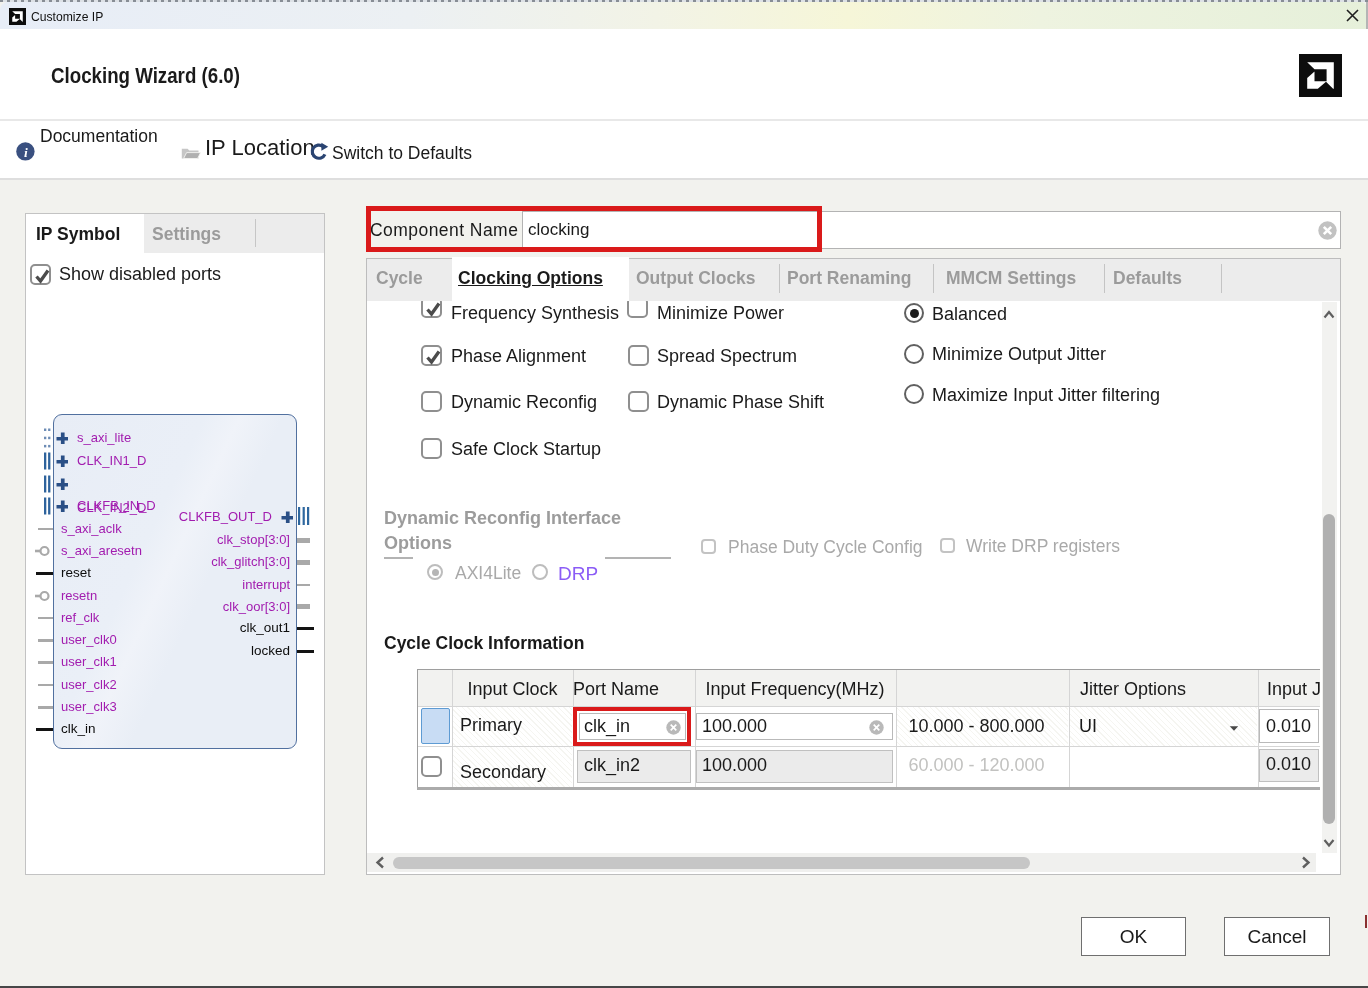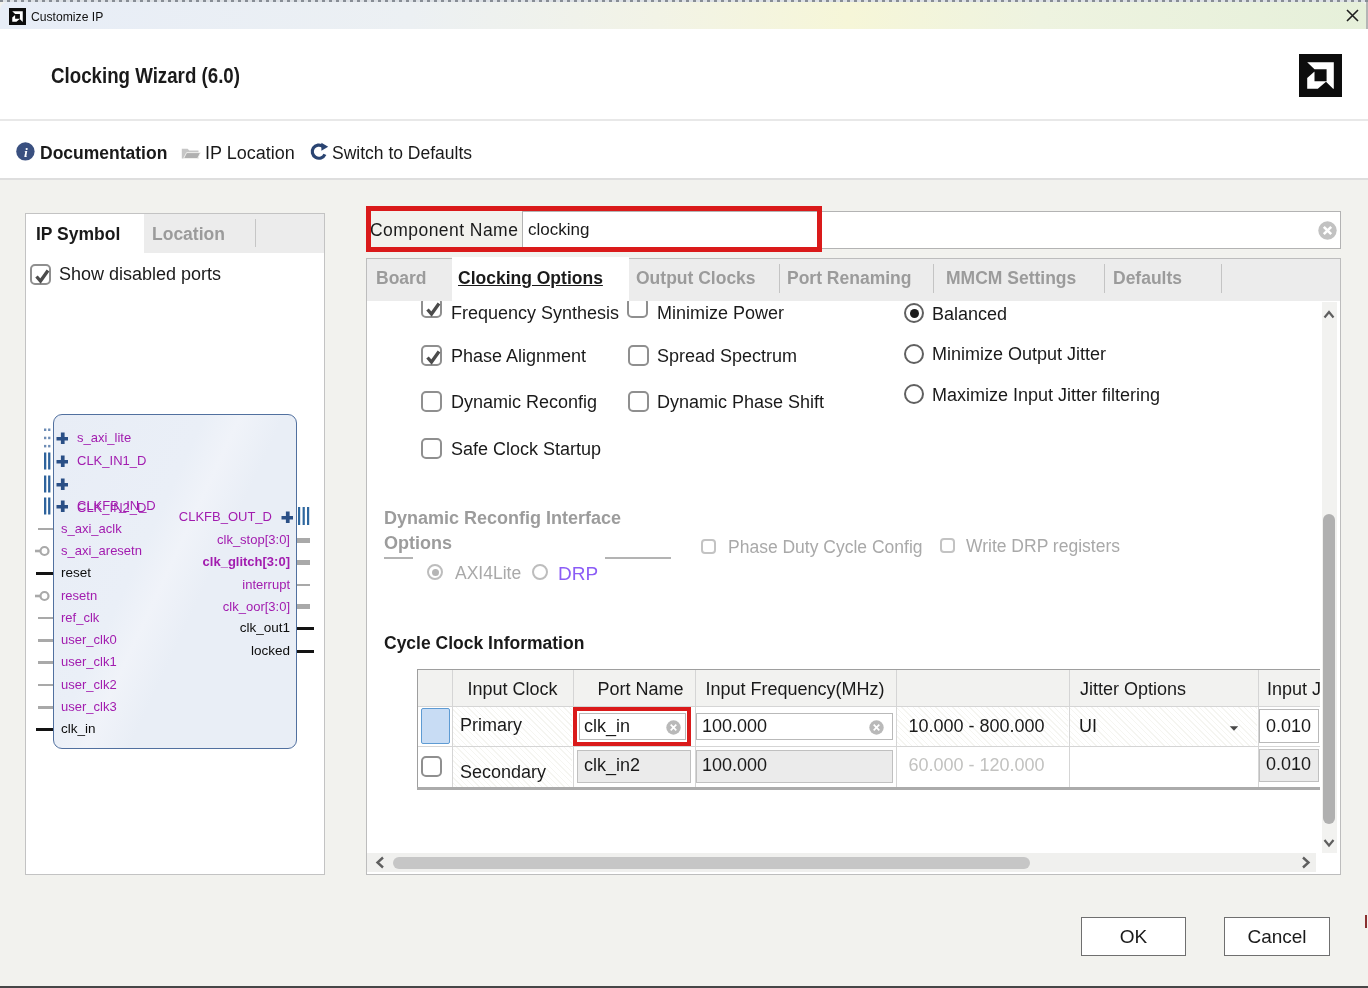--- a/index.html
+++ b/index.html
@@ -36,38 +36,38 @@
     <rect width="43" height="43" fill="#0d0d0d"></rect>
     <path fill-rule="evenodd" fill="#fff" d="M8.2 8.2 H34.8 V34.8 H8.2 Z M8.2 8.2 L15.5 15.2 L15.5 17.6 L8.2 23.9 Z M15.5 15.2 H27.6 V27.2 H15.5 Z M27 27.8 L34.1 34.8 L18.8 34.8 Z"></path>
   </svg>
 <div class="abs" style="left:0;top:119px;width:1368px;height:2px;background:#e8e8e8;"></div>
 
 <div class="abs" style="left:0;top:121px;width:1368px;height:57px;background:#fff;"></div>
 <svg class="abs" style="left:15.5px;top:141.5px" width="19" height="19">
     <circle cx="9.4" cy="9.4" r="9.2" fill="#3a5080"></circle>
     <text x="9.8" y="14.6" font-size="13.5" font-family="Liberation Serif" font-style="italic" font-weight="bold" fill="#fff" text-anchor="middle">i</text>
   </svg>
-<div class="txt" style="left:40px;top:143px;font-size:17.5px;font-weight:bold;">Documentation</div>
+<div class="txt" style="left:40px;top:126px;font-size:17.5px;">Documentation</div>
 <svg class="abs" style="left:181px;top:145px" width="20" height="15">
  <path d="M0.8 3.8 L0.8 13.5 L17.5 13.5 L17.5 5.5 L8.3 5.5 L6.6 3.8 Z" fill="#c6c6c6"></path>
  <path d="M2.6 13.5 L5.6 7.6 L19.6 7.6 L16.6 13.5 Z" fill="#b0b0b0" stroke="#fafaf8" stroke-width="0.8"></path>
 </svg>
-<div class="txt" style="left:205px;top:143px;font-size:18px;">IP Location</div>
+<div class="txt" style="left:205px;top:135px;font-size:22px;">IP Location</div>
 <svg class="abs" style="left:310px;top:142px" width="20" height="19">
  <path d="M14.9 12.3 A 6.6 6.6 0 1 1 13.0 4.5" fill="none" stroke="#2a4472" stroke-width="3.2"></path>
  <path d="M11.4 0.8 L18.2 4.7 L11.4 8.8 Z" fill="#2a4472"></path>
 </svg>
 <div class="txt" style="left:332px;top:143px;font-size:17.5px;">Switch to Defaults</div>
 <div class="abs" style="left:0;top:178px;width:1368px;height:2px;background:#dedede;"></div>
 
 <div class="abs" style="left:25px;top:213px;width:300px;height:662px;background:#fff;border:1px solid #c3c3c3;box-sizing:border-box;"></div>
 <div class="abs" style="left:26px;top:214px;width:298px;height:39px;background:#ececec;"></div>
 <div class="abs" style="left:26px;top:214px;width:118px;height:40px;background:#fff;"></div>
 <div class="txt b" style="left:36px;top:224px;font-size:17.5px;">IP Symbol</div>
-<div class="txt b gray" style="left:152px;top:224px;font-size:17.5px;">Location</div>
+<div class="txt b gray" style="left:152px;top:224px;font-size:17.5px;">Settings</div>
 <div class="abs" style="left:255px;top:219px;width:1px;height:28px;background:#c6c6c6;"></div>
 
 <div class="cb" style="left:30px;top:264px;">
     <svg width="21" height="21">
       <path d="M4.5 10.5 L8.5 15 L16 4.5" stroke="#4b4b4b" stroke-width="3.3" fill="none"></path>
     </svg>
   </div>
 <div class="txt" style="left:59px;top:264px;font-size:18px;">Show disabled ports</div>
 
 <div class="abs" style="left:53px;top:414px;width:244px;height:335px;border:1.2px solid #51709f;border-radius:9px;box-sizing:border-box;background:linear-gradient(295deg,#e9eef6 0%,#e9eef6 42%,#f0f3f9 53%,#eaeff7 62%,#e8edf6 100%);"></div>
@@ -149,21 +149,21 @@
   </svg>
 <div class="stub" style="left:38px;top:616.5px;width:15px;height:2.6px;"></div>
 <div class="stub" style="left:38px;top:639px;width:15px;height:2.6px;"></div>
 <div class="stub" style="left:38px;top:661px;width:15px;height:2.6px;"></div>
 <div class="stub" style="left:38px;top:683.5px;width:15px;height:2.6px;"></div>
 <div class="stub" style="left:38px;top:706px;width:15px;height:2.6px;"></div>
 <div class="stubb" style="left:36px;top:727.5px;width:17px;height:3px;"></div>
 
 <div class="pt prt" style="left:132px;top:509px;">CLKFB_OUT_D</div>
 <div class="pt prt" style="left:150px;top:532px;">clk_stop[3:0]</div>
-<div class="pt prt" style="left:150px;top:554px;font-weight:bold;">clk_glitch[3:0]</div>
+<div class="pt prt" style="left:150px;top:554px;">clk_glitch[3:0]</div>
 <div class="pt prt" style="left:150px;top:576.5px;">interrupt</div>
 <div class="pt prt" style="left:150px;top:598.5px;">clk_oor[3:0]</div>
 <div class="ptb prt" style="left:150px;top:620px;">clk_out1</div>
 <div class="ptb prt" style="left:150px;top:642.5px;">locked</div>
 <svg class="plus" style="left:281px;top:510.5px" width="13.5" height="13.5">
     <path d="M6.75 0.5 V13 M0.5 6.75 H13" stroke="#2a4f86" stroke-width="3.7"></path>
   </svg>
 <svg class="abs" style="left:298px;top:507px" width="12" height="18">
     <g fill="#2e679f">
       <rect x="0" y="0" width="2.2" height="18"></rect>
@@ -187,21 +187,21 @@
     <path d="M5.8 5.8 L13.2 13.2 M13.2 5.8 L5.8 13.2" stroke="#fff" stroke-width="2.6"></path>
   </svg>
 
 <div class="abs" style="left:366px;top:206px;width:456px;height:46px;border:5px solid #da1a1a;box-sizing:border-box;"></div>
 
 <div class="abs" style="left:366px;top:258px;width:975px;height:43px;background:#ececec;border:1px solid #bdbdbd;border-bottom:none;box-sizing:border-box;z-index:5;"></div>
 <div class="abs" style="left:779px;top:264px;width:1px;height:29px;background:#c4c4c4;z-index:6;"></div>
 <div class="abs" style="left:933px;top:264px;width:1px;height:29px;background:#c4c4c4;z-index:6;"></div>
 <div class="abs" style="left:1104px;top:264px;width:1px;height:29px;background:#c4c4c4;z-index:6;"></div>
 <div class="abs" style="left:1221px;top:264px;width:1px;height:29px;background:#c4c4c4;z-index:6;"></div>
-<div class="txt b gray" style="left:376px;top:268px;font-size:17.5px;z-index:7;">Board</div>
+<div class="txt b gray" style="left:376px;top:268px;font-size:17.5px;z-index:7;">Cycle</div>
 <div class="abs" style="left:452px;top:257px;width:177px;height:44px;background:#fff;z-index:6;"></div>
 <div class="txt b" style="left:458px;top:268px;font-size:17.5px;z-index:7;text-decoration:underline;">Clocking Options</div>
 <div class="txt b gray" style="left:636px;top:268px;font-size:17.5px;z-index:7;">Output Clocks</div>
 <div class="txt b gray" style="left:787px;top:268px;font-size:17.5px;z-index:7;">Port Renaming</div>
 <div class="txt b gray" style="left:946px;top:268px;font-size:17.5px;z-index:7;">MMCM Settings</div>
 <div class="txt b gray" style="left:1113px;top:268px;font-size:17.5px;z-index:7;">Defaults</div>
 
 <div class="abs" style="left:366px;top:301px;width:975px;height:574px;background:#fff;border:1px solid #bdbdbd;border-top:none;box-sizing:border-box;"></div>
 
 <div class="cb" style="left:421px;top:296.5px;">
@@ -264,21 +264,21 @@
 <div class="abs" style="left:451.5px;top:670px;width:1px;height:117px;background:#d5d5d5;"></div>
 <div class="abs" style="left:573px;top:670px;width:1px;height:117px;background:#d5d5d5;"></div>
 <div class="abs" style="left:694.5px;top:670px;width:1px;height:117px;background:#d5d5d5;"></div>
 <div class="abs" style="left:896px;top:670px;width:1px;height:117px;background:#d5d5d5;"></div>
 <div class="abs" style="left:1069px;top:670px;width:1px;height:117px;background:#d5d5d5;"></div>
 <div class="abs" style="left:1258px;top:670px;width:1px;height:117px;background:#d5d5d5;"></div>
 <div class="abs" style="left:418px;top:706px;width:902px;height:1px;background:#d5d5d5;"></div>
 <div class="abs" style="left:418px;top:746px;width:902px;height:1px;background:#d5d5d5;"></div>
 
 <div class="txt" style="left:452px;top:679px;width:121px;text-align:center;font-size:18px;">Input Clock</div>
-<div class="txt" style="left:573px;top:679px;width:135px;text-align:center;font-size:18px;">Port Name</div>
+<div class="txt" style="left:573px;top:679px;width:135px;text-align:left;font-size:18px;">Port Name</div>
 <div class="txt" style="left:694px;top:679px;width:202px;text-align:center;font-size:18px;">Input Frequency(MHz)</div>
 <div class="txt" style="left:1080px;top:679px;font-size:18px;">Jitter Options</div>
 <div class="abs" style="left:1267px;top:679px;width:53px;height:20px;overflow:hidden;"><span style="font-size:18px;color:#1a1a1a;white-space:nowrap;">Input J</span></div>
 
 <div class="abs" style="left:421px;top:708px;width:29px;height:36px;background:#c8dcf4;border:1.6px solid #5e9bd3;border-radius:2px;box-sizing:border-box;"></div>
 <div class="txt" style="left:460px;top:715px;font-size:18px;">Primary</div>
 <div class="abs" style="left:578.5px;top:712.5px;width:107px;height:27.5px;background:#fff;border:1px solid #b9b9b9;box-sizing:border-box;"></div>
 <div class="txt" style="left:584px;top:715.5px;font-size:18px;">clk_in</div>
 <svg class="abs" style="left:666px;top:720px" width="15" height="15">
     <circle cx="7.5" cy="7.5" r="7.2" fill="#b9b9b9"></circle>

